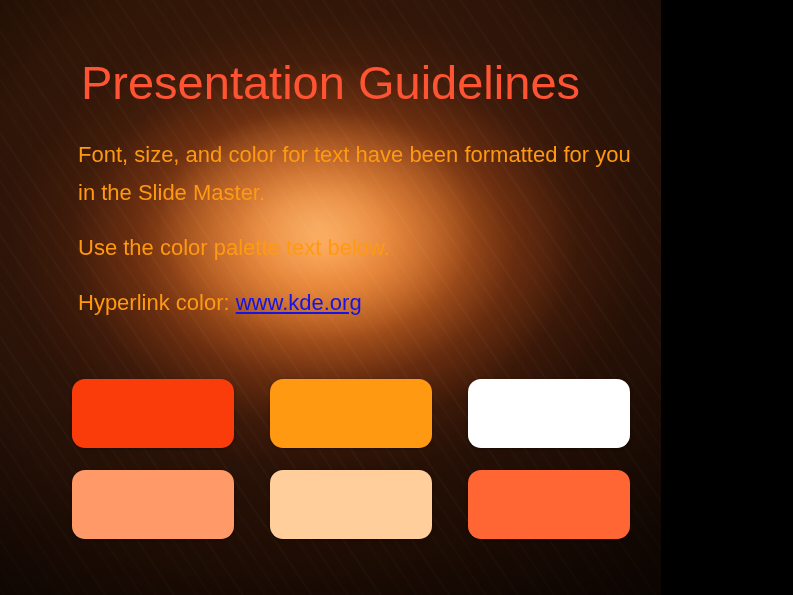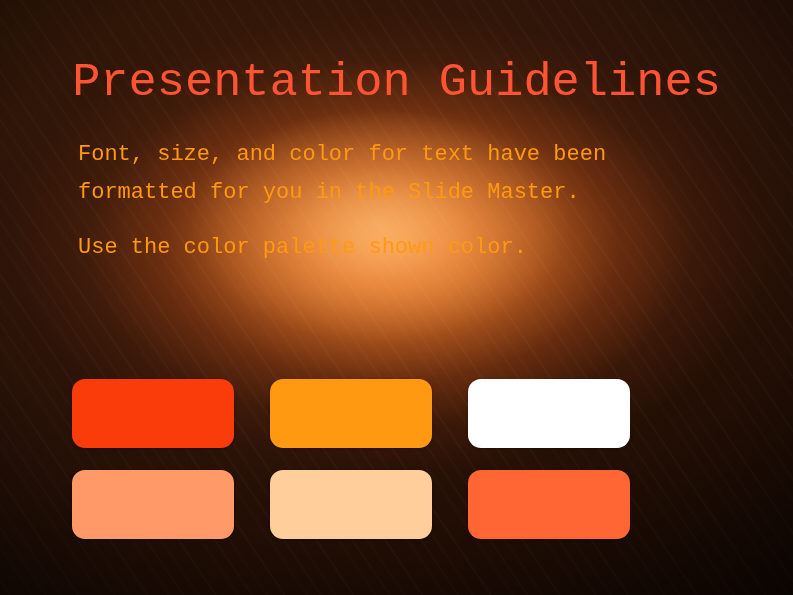--- a/index.html
+++ b/index.html
@@ -4,24 +4,24 @@
 <title>Presentation Guidelines</title>
 <style>
   html, body {
     margin: 0;
     padding: 0;
     background: #000;
   }
 
   .slide {
     position: relative;
-    width: 793px;
+    width: 661px;
     height: 595px;
     overflow: hidden;
-    font-family: Liberation Mono, monospace;
+    font-family: Liberation Sans, sans-serif;
     background-color: #2c1206;
   }
 
   
   .bg-base {
     position: absolute;
     inset: 0;
     background:
       radial-gradient(ellipse 60% 48% at 49% 41%,
           rgba(255, 158, 74, 0.97) 0%,
@@ -151,22 +151,25 @@
   <div class="bg-vignette"></div>
 
   <div class="content">
 
     <h1 class="slide-title" style="color: rgb(255, 84, 51);">Presentation Guidelines</h1>
 
     <div class="body-block">
 
       <p class="para p1" style="color: rgb(255, 153, 18);">Font, size, and color for text have been formatted for you in the Slide Master.</p>
 
-      <p class="para p2" style="color: rgb(255, 153, 18);">Use the color palette shown color.</p>
+      <p class="para p2" style="color: rgb(255, 153, 18);">Use the color palette text below.</p>
 
+      <p class="para p3" style="color: rgb(255, 153, 18);">
+        <span>Hyperlink color: </span><a class="hyperlink" href="#" style="color: rgb(20, 20, 230);">www.kde.org</a>
+      </p>
 
     </div>
 
     <div class="palette">
       <div class="swatch" style="background-color: rgb(250, 60, 10);"></div>
       <div class="swatch" style="background-color: rgb(255, 153, 18);"></div>
       <div class="swatch" style="background-color: rgb(255, 255, 255);"></div>
       <div class="swatch" style="background-color: rgb(255, 154, 104);"></div>
       <div class="swatch" style="background-color: rgb(255, 206, 154);"></div>
       <div class="swatch" style="background-color: rgb(255, 102, 51);"></div>

